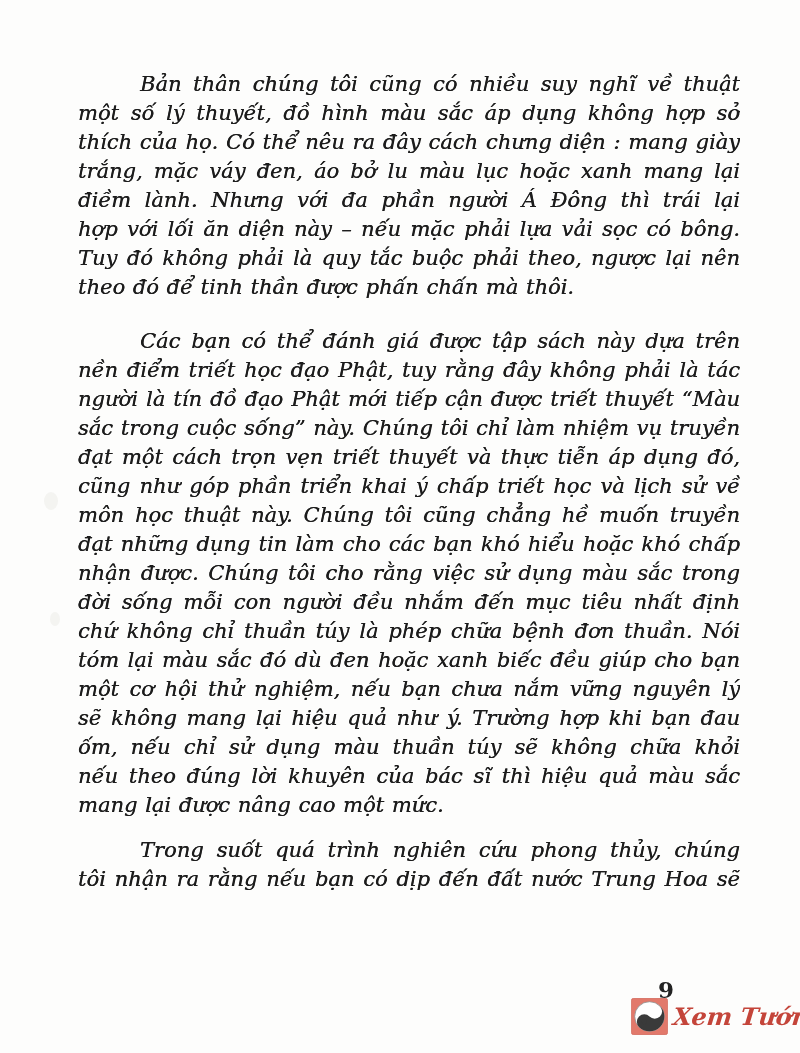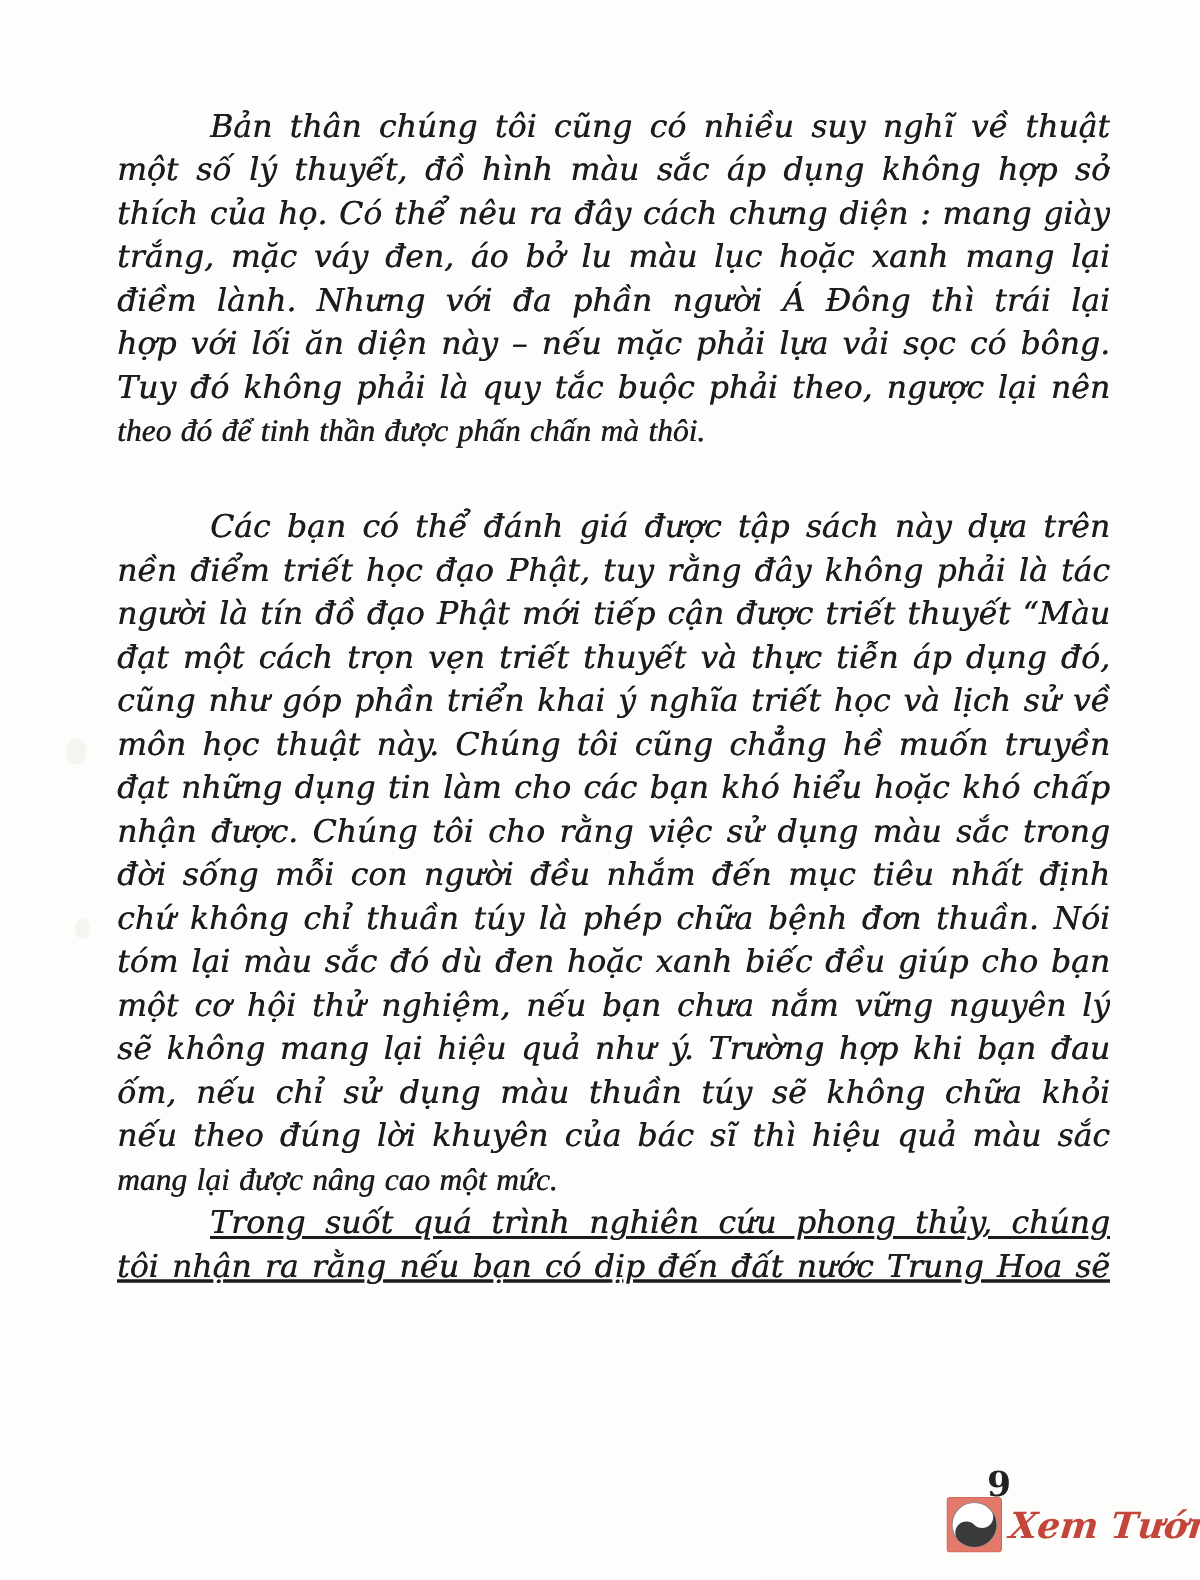--- a/index.html
+++ b/index.html
@@ -7,29 +7,29 @@
   .page{
     position:relative;width:800px;height:1053px;background:#fdfdfc;overflow:hidden;
     font-family:"DejaVu Serif","Liberation Serif",serif;
   }
   .text-block{
     position:absolute;left:78px;top:70px;width:662px;
     font-style:italic;font-size:21px;line-height:29px;color:#1c1c1c;
     text-shadow:0.3px 0 0 currentColor; 
   }
   .para{margin:0;}
-  .para.p2{margin-top:35px;}
-  .para.p3{text-decoration:underline;}
+  .para.p2{margin-top:25px;}
+  .para.p3{margin-top:16px;}
   .line{
     height:29px;overflow:hidden;
     text-align:justify;text-align-last:justify;
     word-spacing:1px;
   }
   .line.indent{padding-left:62px;}
-  .line.end{text-align-last:auto;font-family:Liberation Serif, serif;}
+  .line.end{text-align-last:auto;}
   .page-number{
     position:absolute;left:658px;top:976px;
     font-size:23px;font-weight:bold;color:#222;
     font-family:"DejaVu Serif","Liberation Serif",serif;
   }
   .watermark{
     position:absolute;left:631px;top:998px;
     display:flex;align-items:center;gap:5px;
   }
   .yy-square{display:block;width:37px;height:37px;}
@@ -63,22 +63,23 @@
       <div class="line">điềm lành. Nhưng với đa phần người Á Đông thì trái lại không</div>
       <div class="line">hợp với lối ăn diện này – nếu mặc phải lựa vải sọc có bông.</div>
       <div class="line">Tuy đó không phải là quy tắc buộc phải theo, ngược lại nên</div>
       <div class="line end">theo đó để tinh thần được phấn chấn mà thôi.</div>
     </div>
 
     <div class="para p2">
       <div class="line indent">Các bạn có thể đánh giá được tập sách này dựa trên</div>
       <div class="line">nền điểm triết học đạo Phật, tuy rằng đây không phải là tác</div>
       <div class="line">người là tín đồ đạo Phật mới tiếp cận được triết thuyết “Màu</div>
+      <div class="line">sắc trong cuộc sống” này. Chúng tôi chỉ làm nhiệm vụ truyền</div>
       <div class="line">đạt một cách trọn vẹn triết thuyết và thực tiễn áp dụng đó,</div>
-      <div class="line">cũng như góp phần triển khai ý nghĩa triết học và lịch sử về</div>
+      <div class="line">cũng như góp phần triển khai ý chấp triết học và lịch sử về</div>
       <div class="line">môn học thuật này. Chúng tôi cũng chẳng hề muốn truyền</div>
       <div class="line">đạt những dụng tin làm cho các bạn khó hiểu hoặc khó chấp</div>
       <div class="line">nhận được. Chúng tôi cho rằng việc sử dụng màu sắc trong</div>
       <div class="line">đời sống mỗi con người đều nhắm đến mục tiêu nhất định</div>
       <div class="line">chứ không chỉ thuần túy là phép chữa bệnh đơn thuần. Nói</div>
       <div class="line">tóm lại màu sắc đó dù đen hoặc xanh biếc đều giúp cho bạn</div>
       <div class="line">một cơ hội thử nghiệm, nếu bạn chưa nắm vững nguyên lý thì</div>
       <div class="line">sẽ không mang lại hiệu quả như ý. Trường hợp khi bạn đau</div>
       <div class="line">ốm, nếu chỉ sử dụng màu thuần túy sẽ không chữa khỏi được,</div>
       <div class="line">nếu theo đúng lời khuyên của bác sĩ thì hiệu quả màu sắc</div>

